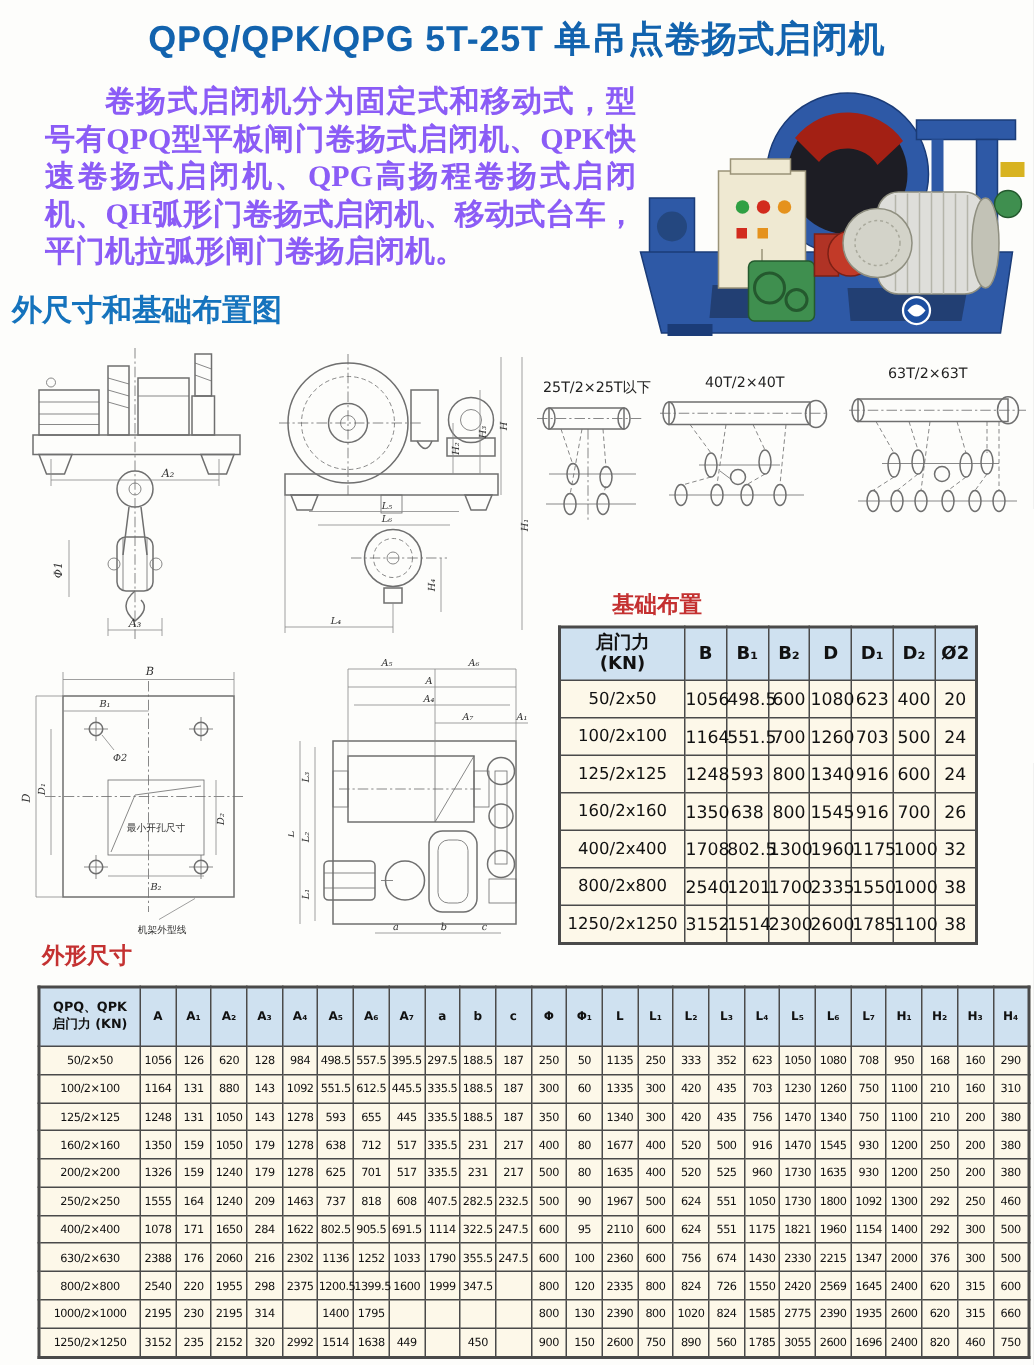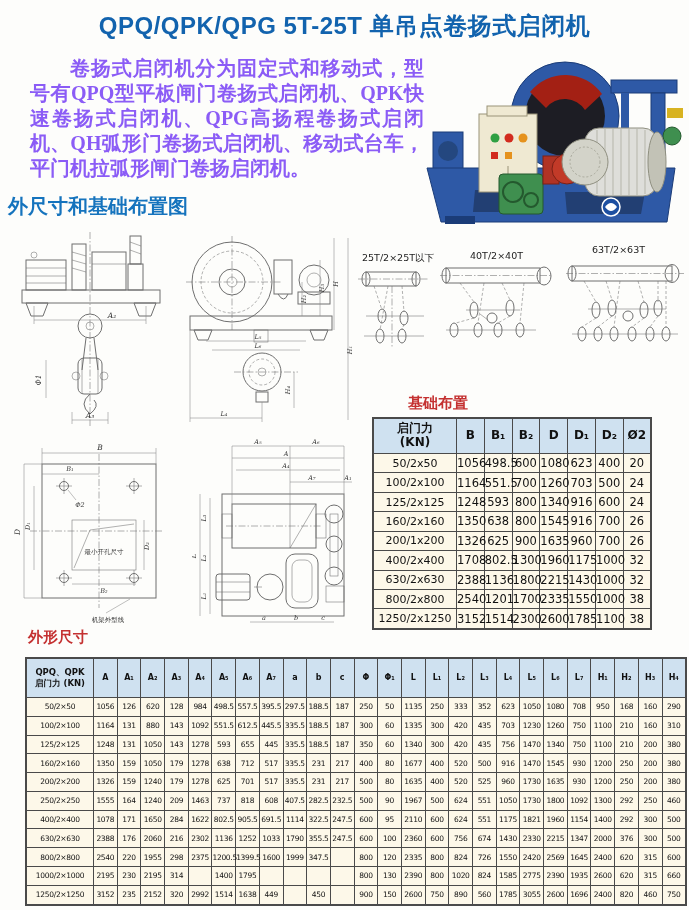--- a/index.html
+++ b/index.html
@@ -395,46 +395,26 @@
           <th>160/2x160</th>
           <td>1350</td>
           <td>638</td>
           <td>800</td>
           <td>1545</td>
           <td>916</td>
           <td>700</td>
           <td>26</td>
         </tr>
         <tr>
-          <th>200/1x200</th>
-          <td>1326</td>
-          <td>625</td>
-          <td>900</td>
-          <td>1635</td>
-          <td>960</td>
-          <td>700</td>
-          <td>26</td>
-        </tr>
-        <tr>
           <th>400/2x400</th>
           <td>1708</td>
           <td>802.5</td>
           <td>1300</td>
           <td>1960</td>
           <td>1175</td>
-          <td>1000</td>
-          <td>32</td>
-        </tr>
-        <tr>
-          <th>630/2x630</th>
-          <td>2388</td>
-          <td>1136</td>
-          <td>1800</td>
-          <td>2215</td>
-          <td>1430</td>
           <td>1000</td>
           <td>32</td>
         </tr>
         <tr>
           <th>800/2x800</th>
           <td>2540</td>
           <td>1201</td>
           <td>1700</td>
           <td>2335</td>
           <td>1550</td>

